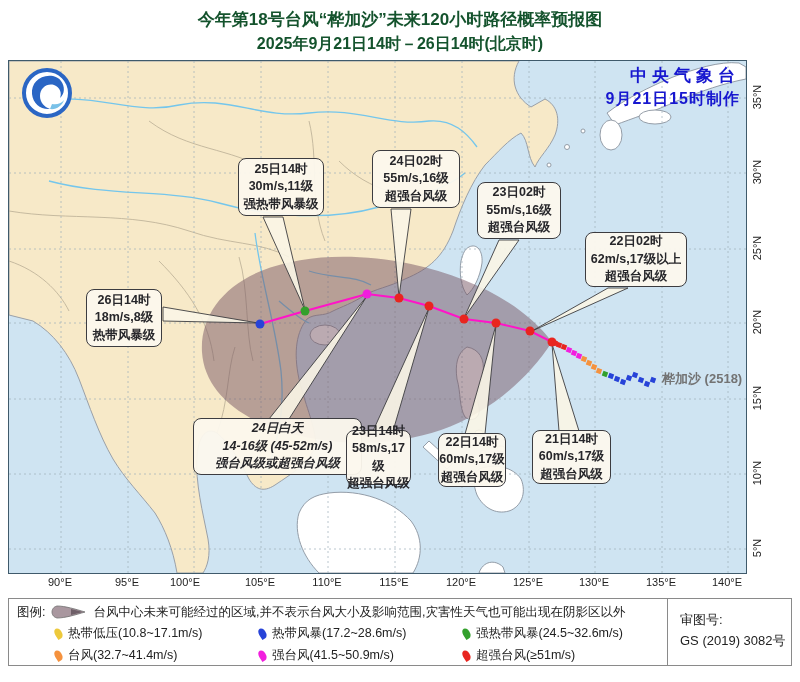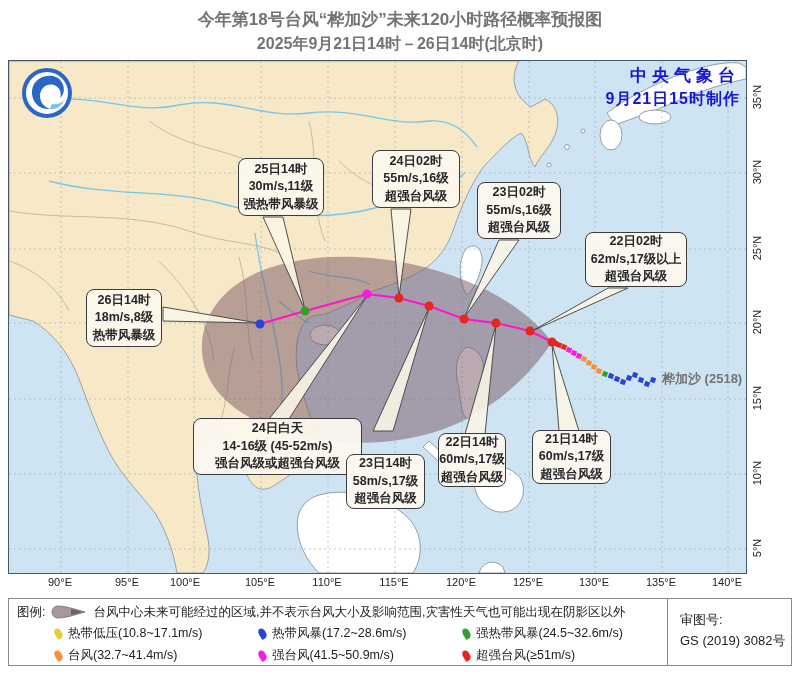--- a/index.html
+++ b/index.html
@@ -1,18 +1,18 @@
 <!DOCTYPE html>
 <html><head>
 <meta charset="utf-8">
 <style>
   html,body{margin:0;padding:0;background:#fff;}
   #page{position:relative;width:800px;height:682px;overflow:hidden;background:#fff;
         font-family:"Liberation Sans","DejaVu Sans",sans-serif;}
-  .title-line{position:absolute;left:0;width:100%;text-align:center;font-weight:bold;color:#737373;}
+  .title-line{position:absolute;left:0;width:100%;text-align:center;font-weight:bold;color:#14532d;}
   #title1{top:8px;font-size:17px;}
   #title2{top:34px;font-size:16px;}
   #map{position:absolute;left:8px;top:60px;width:737px;height:512px;border:1px solid #3f5a6b;background:#cfe4f2;}
   #map-svg{display:block;}
   #agency{position:absolute;right:60px;top:64px;text-align:right;color:#1717cf;font-weight:bold;line-height:23px;z-index:4;}
   #agency .a1{font-size:17px;letter-spacing:5px;}
   #agency .a2{font-size:16px;letter-spacing:1px;}
   #logo{position:absolute;left:20px;top:66px;z-index:4;}
   #storm-label{position:absolute;left:662px;top:370px;color:#737373;font-weight:bold;font-size:13px;z-index:4;white-space:nowrap;}
   .callout{position:absolute;background:rgba(252,248,237,0.95);border:1.5px solid #3c3c40;border-radius:8px;
@@ -192,26 +192,26 @@
       <div class="callout" style="left: 477px; top: 182px; width: 84px; height: 57px;">
         <div>23日02时</div>
         <div>55m/s,16级</div>
         <div>超强台风级</div>
       </div>
       <div class="callout" style="left: 585px; top: 232px; width: 102px; height: 55px;">
         <div>22日02时</div>
         <div>62m/s,17级以上</div>
         <div>超强台风级</div>
       </div>
-      <div class="callout" style="left: 193px; top: 418px; width: 169px; height: 57px;">
+      <div class="callout" style="left: 193px; top: 418px; width: 169px; height: 57px; font-style: italic;">
         <div>24日白天</div>
         <div>14-16级 (45-52m/s)</div>
         <div>强台风级或超强台风级</div>
       </div>
-      <div class="callout" style="left: 346px; top: 454px; width: 79px; height: 55px;">
+      <div class="callout" style="left: 346px; top: 430px; width: 65px; height: 55px;">
         <div>23日14时</div>
         <div>58m/s,17级</div>
         <div>超强台风级</div>
       </div>
       <div class="callout" style="left: 438px; top: 433px; width: 68px; height: 54px; text-align: right;">
         <div>22日14时</div>
         <div>60m/s,17级</div>
         <div>超强台风级</div>
       </div>
       <div class="callout" style="left: 532px; top: 430px; width: 79px; height: 54px;">

